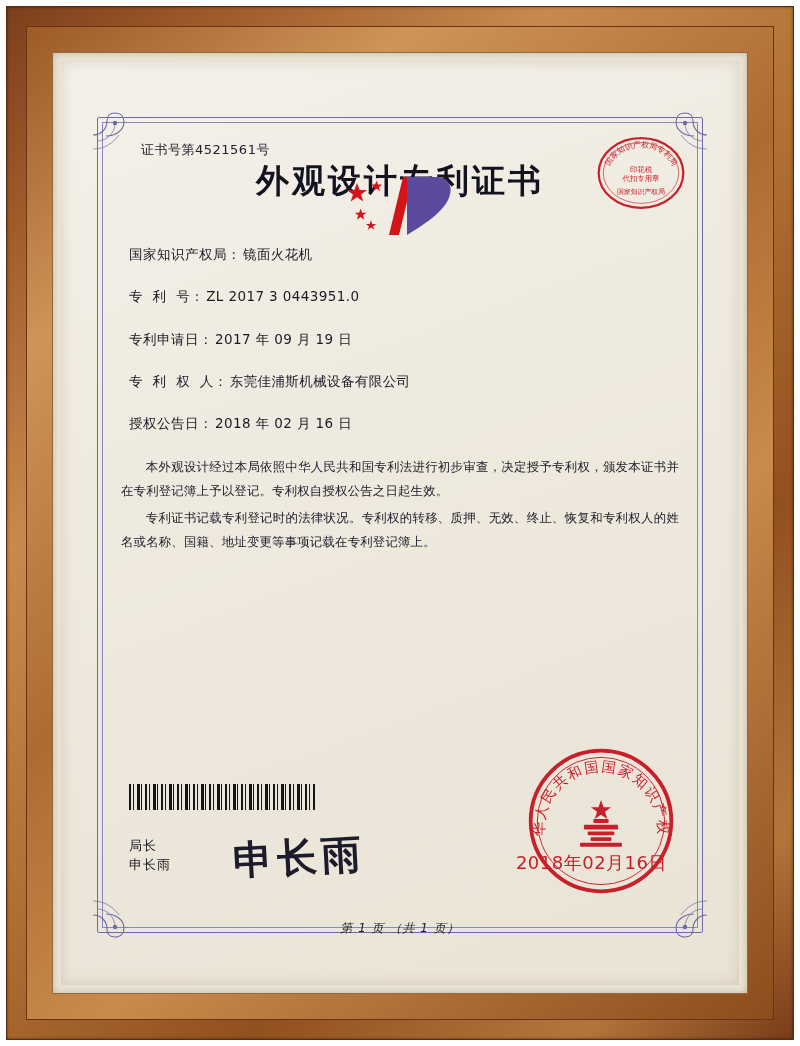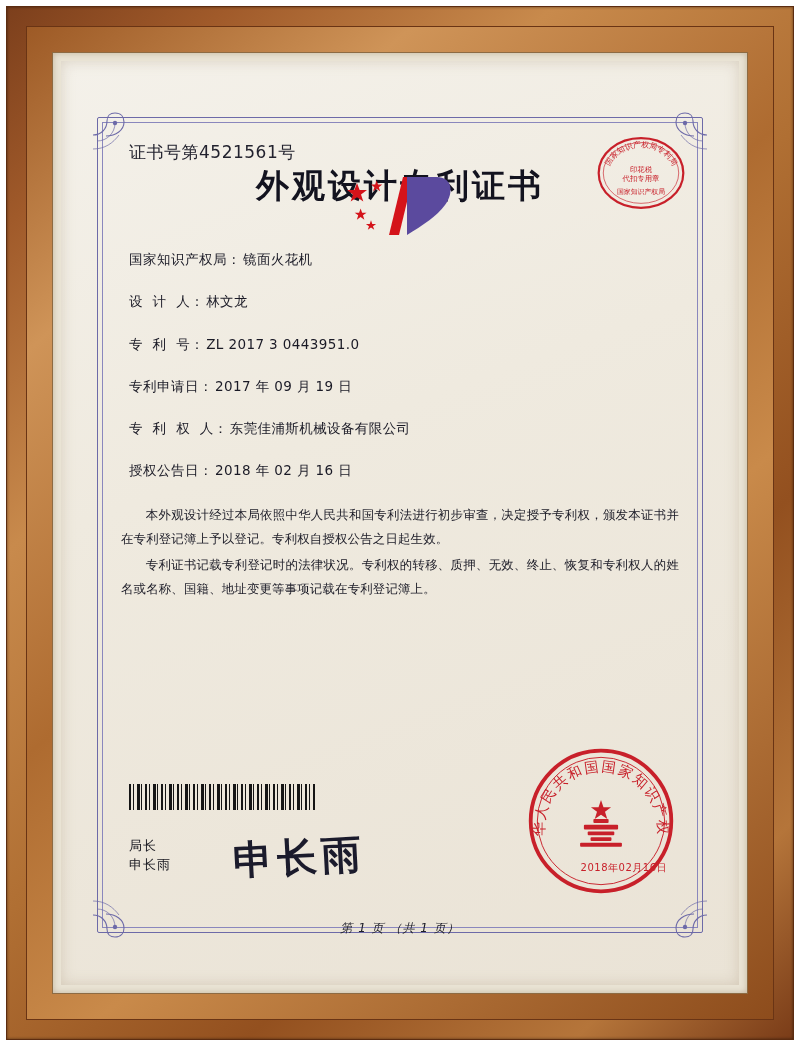--- a/index.html
+++ b/index.html
@@ -79,24 +79,24 @@
   .corner.br { right: 30px; bottom: 46px; transform: scale(-1,-1); }
 
   
   .content {
     position: absolute;
     left: 60px; top: 80px;
     width: 558px;
     color: #1d1d2b;
   }
   .cert-no {
-    font-size: 17px;
+    font-size: 13px;
     letter-spacing: .5px;
     color: #22222e;
-    margin-left: 8px;
+    margin-left: 20px;
   }
 
   
   .logo {
     position: absolute;
     left: 50%;
     transform: translateX(-50%);
     top: 28px;
     width: 118px; height: 84px;
   }
@@ -191,21 +191,21 @@
     position: absolute;
     right: 62px; bottom: 88px;
     width: 152px; height: 152px;
     color: #c8202a;
   }
   .seal-big svg { width: 100%; height: 100%; }
 
   .seal-date {
     position: absolute;
     right: 72px; bottom: 110px;
-    font-size: 10px;
+    font-size: 18px;
     color: #c8202a;
     letter-spacing: .5px;
     font-family: "DejaVu Sans", "Liberation Sans", sans-serif;
     text-align: right;
   }
 
   .page-no {
     position: absolute;
     left: 0; right: 0;
     bottom: 48px;
@@ -296,24 +296,20 @@
     </div>
 
     <div class="doc-title">外观设计专利证书</div>
 
     <div class="fields">
       <div class="field-row">
         <span class="field-label">国家知识产权局：</span>
         <span class="field-value">镜面火花机</span>
       </div>
       <div class="field-row">
-        <span class="field-label">设  计  人：</span>
-        <span class="field-value">林文龙</span>
-      </div>
-      <div class="field-row">
         <span class="field-label">专  利  号：</span>
         <span class="field-value">ZL 2017 3 0443951.0</span>
       </div>
       <div class="field-row">
         <span class="field-label">专利申请日：</span>
         <span class="field-value">2017 年 09 月 19 日</span>
       </div>
       <div class="field-row">
         <span class="field-label">专  利  权  人：</span>
         <span class="field-value">东莞佳浦斯机械设备有限公司</span>

